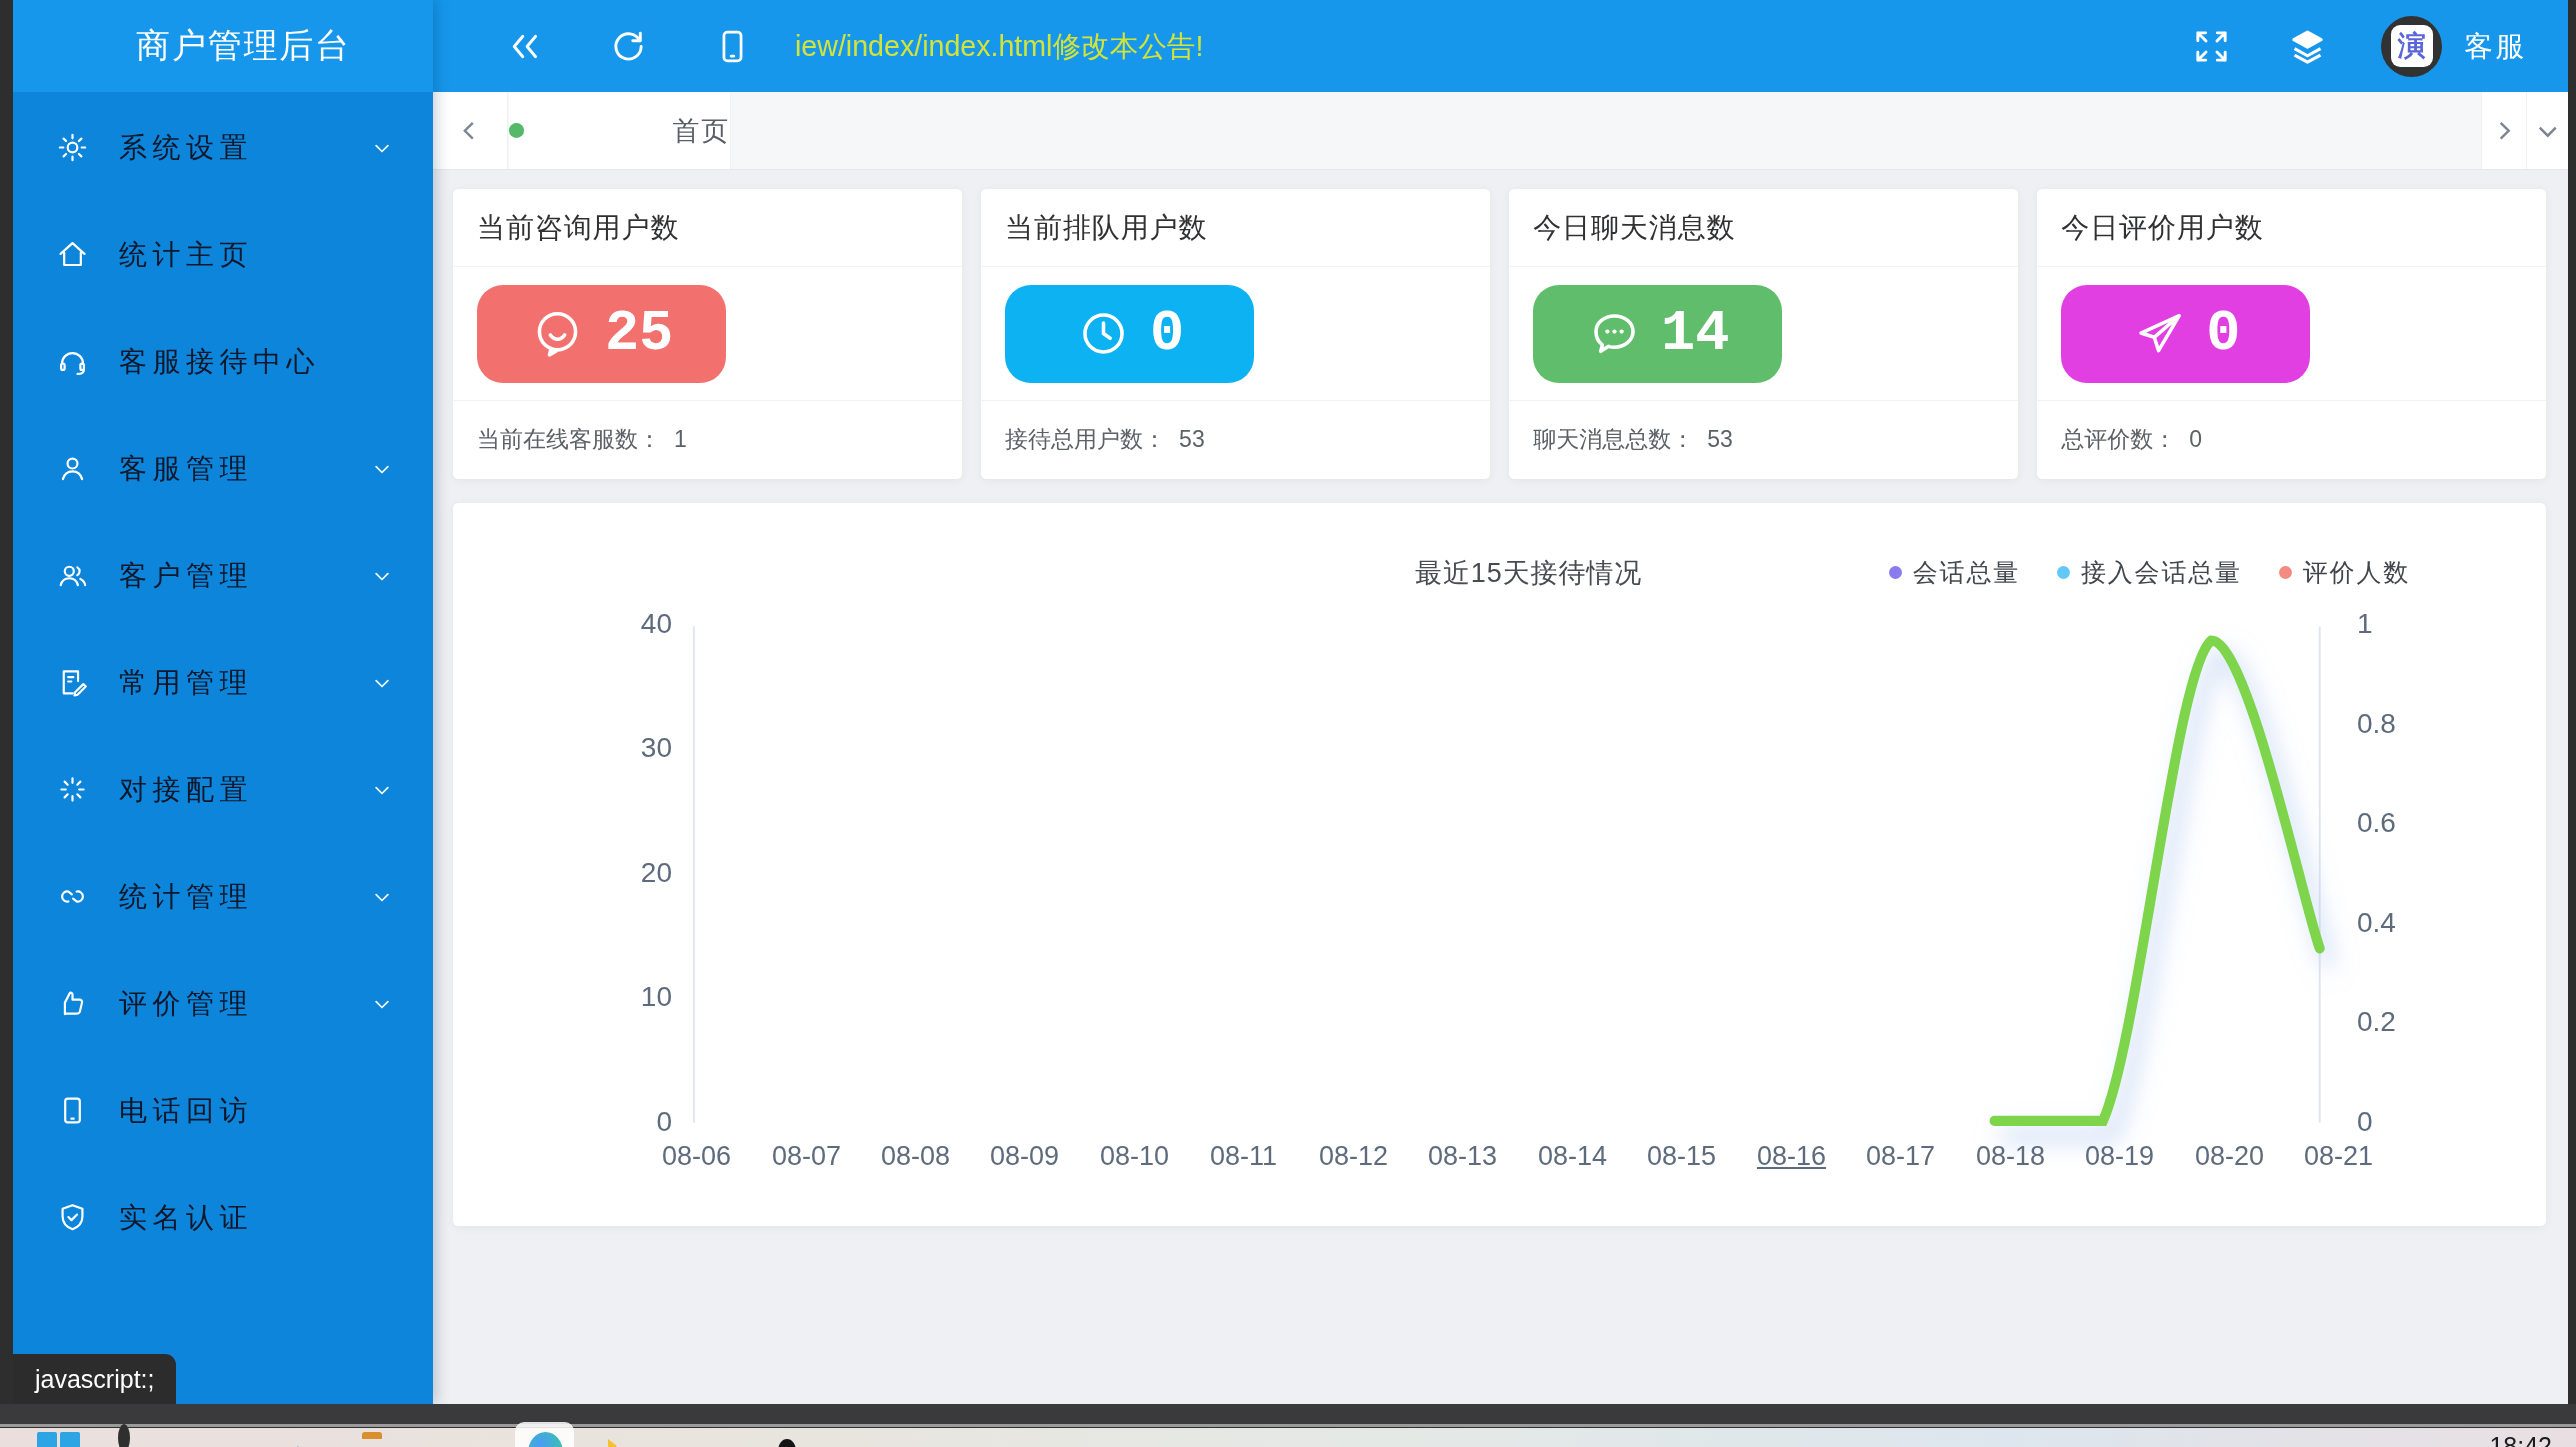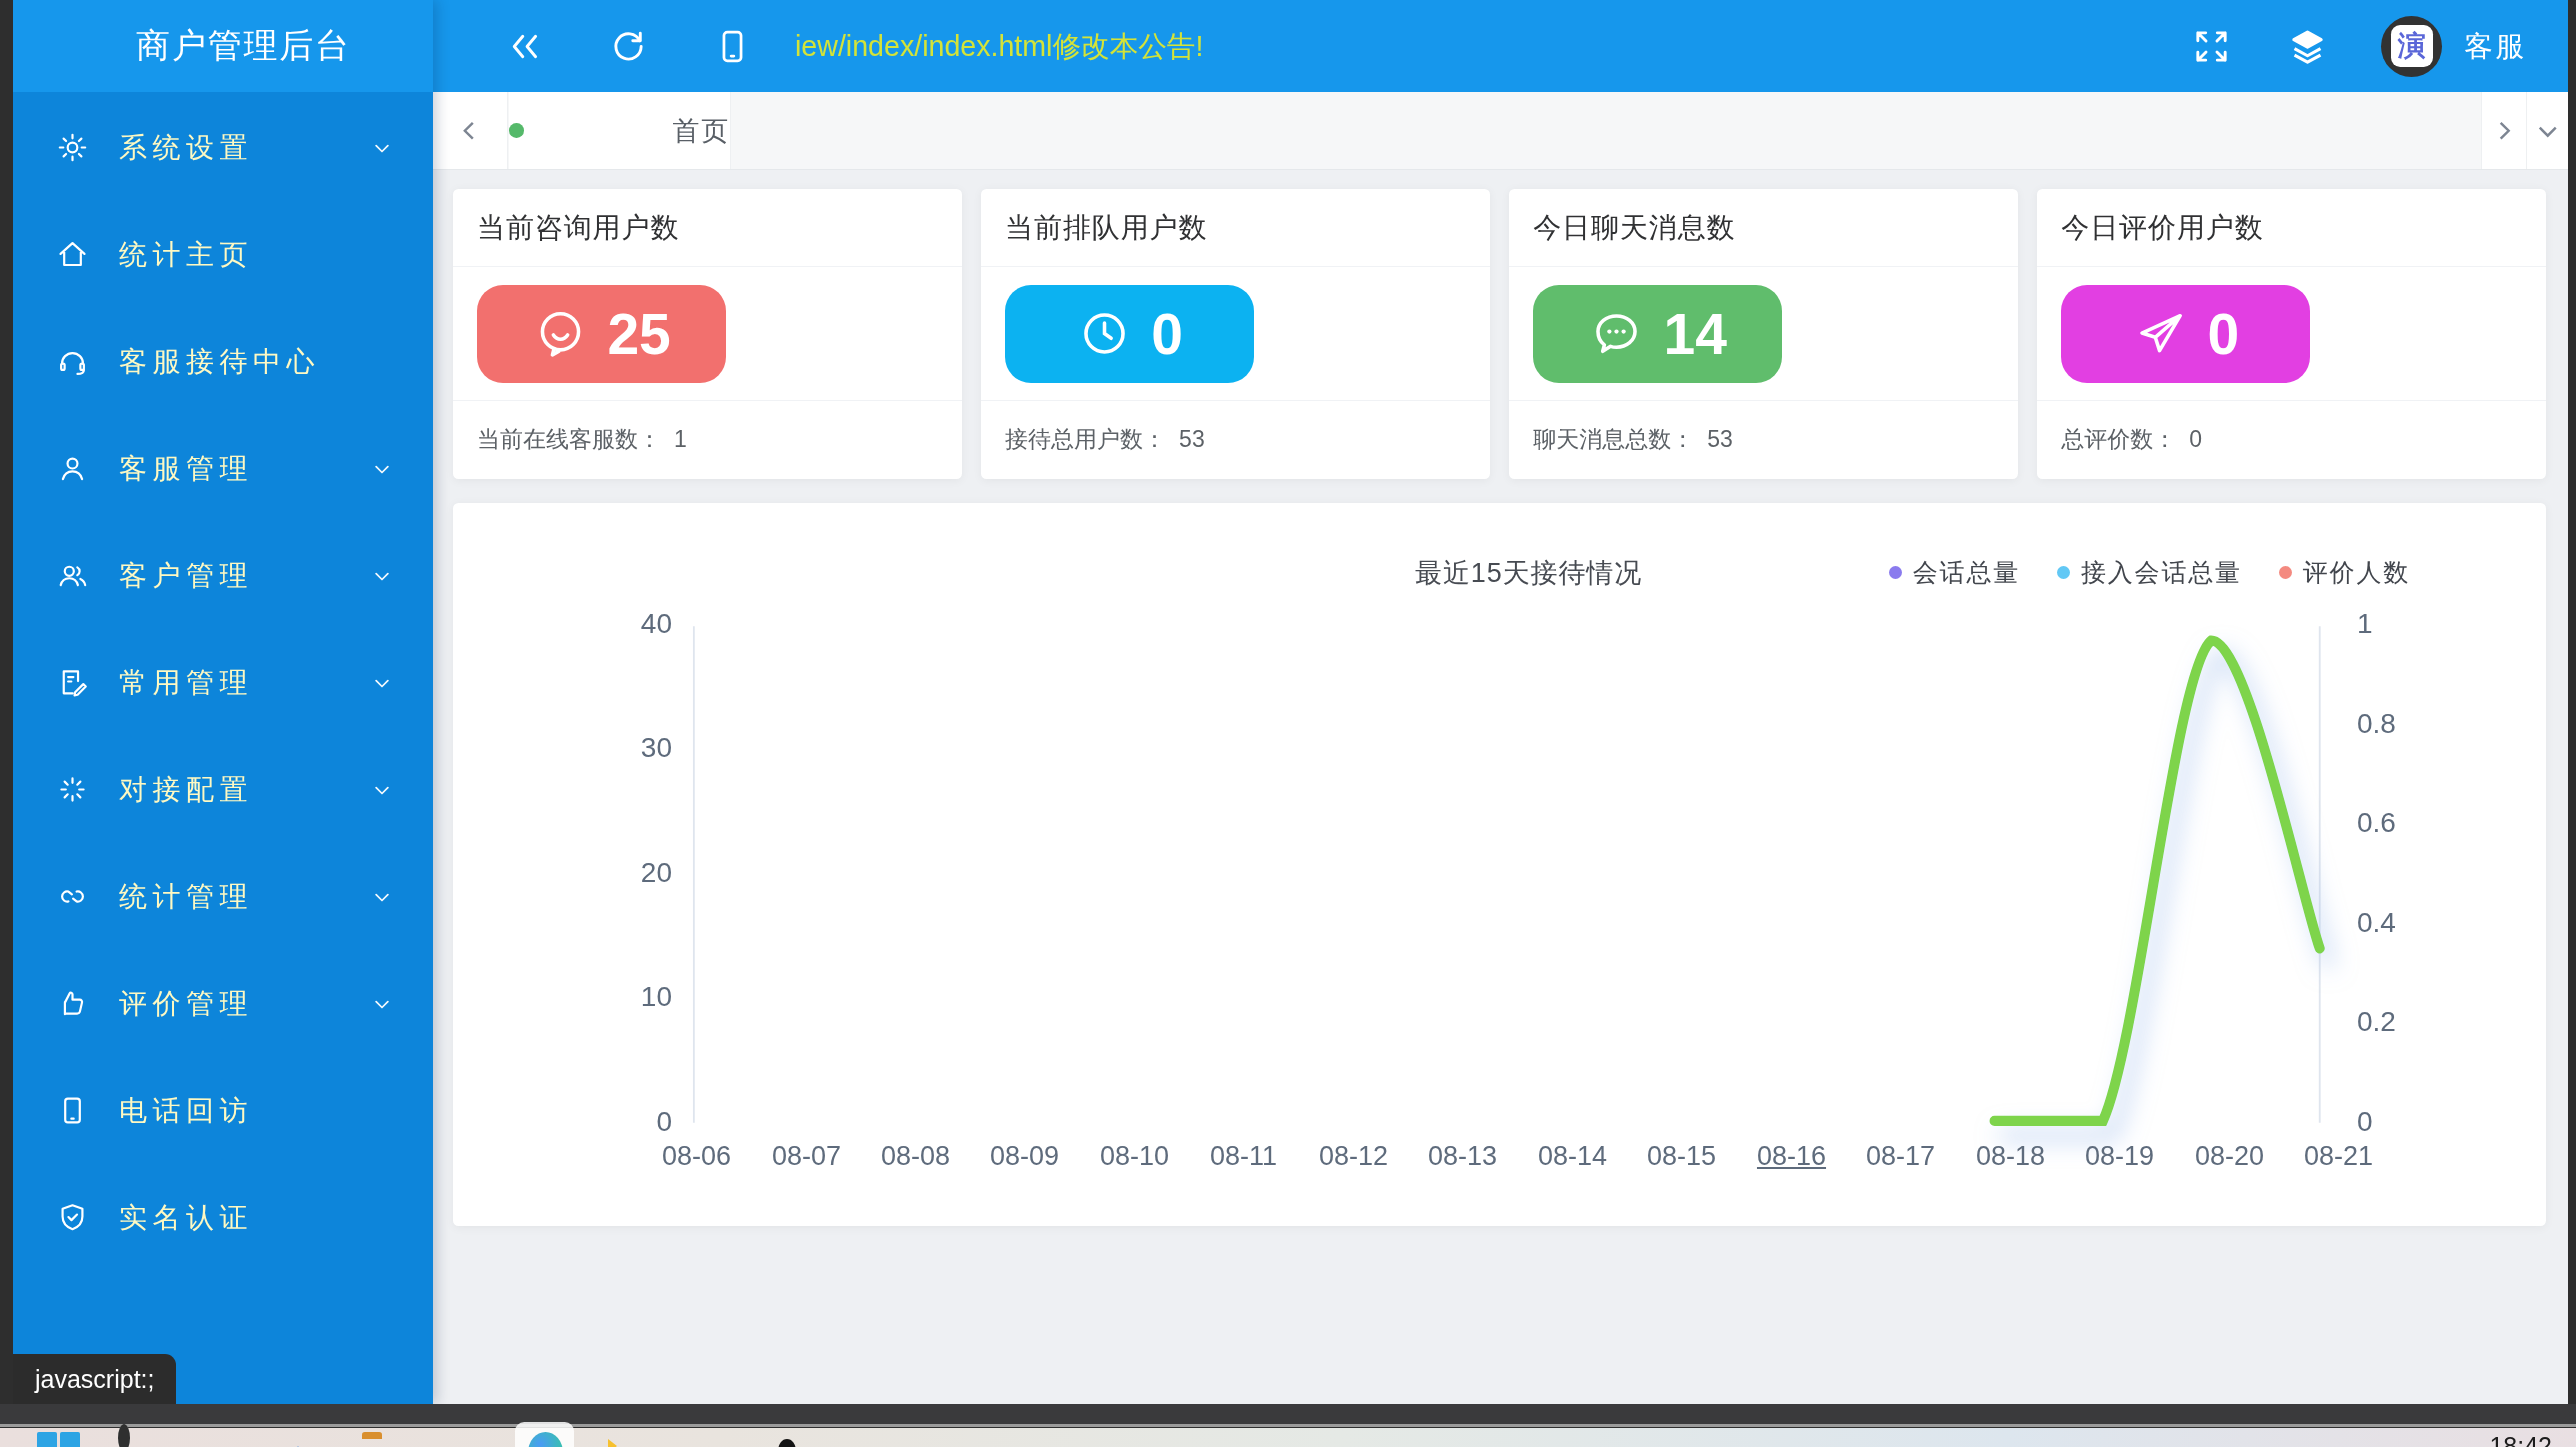--- a/index.html
+++ b/index.html
@@ -9,21 +9,21 @@
     font-family:"Liberation Sans","DejaVu Sans",sans-serif;
     -webkit-font-smoothing:antialiased;
   }
   
   .window{position:absolute;left:13px;top:0;width:2555px;height:1404px;background:#eef0f3;overflow:hidden;}
   
   .sidebar{position:absolute;left:0;top:0;width:420px;height:100%;background:#0d85da;box-shadow:3.7px 0 13px rgba(0,30,70,.22);z-index:5;}
   .sidebar-header{height:92px;background:#1697ec;display:flex;align-items:center;justify-content:center;padding-left:41px;}
   .sidebar-title{color:#fff;font-size:34px;letter-spacing:1.8px;}
   .menu{position:absolute;left:0;top:94px;right:0;}
-  .menu-item{height:107px;display:flex;align-items:center;padding-left:41px;color:#fef9c3;cursor:pointer;}
+  .menu-item{height:107px;display:flex;align-items:center;padding-left:41px;color:#0f172a;cursor:pointer;}
   .mi-icon{width:37px;height:37px;display:inline-flex;align-items:center;justify-content:center;}
   .mi-icon svg{width:35px;height:35px;}
   .mi-label{font-size:28px;margin-left:28px;letter-spacing:5.5px;}
   .mi-chevron{margin-left:auto;margin-right:37px;display:inline-flex;opacity:.95;}
   .mi-chevron svg{width:28px;height:28px;}
   
   .topbar{position:absolute;left:420px;top:0;right:0;height:92px;background:#1697ec;display:flex;align-items:center;}
   .tb-icon{display:inline-flex;align-items:center;justify-content:center;width:52px;height:52px;cursor:pointer;}
   .tb-icon svg{width:41px;height:41px;}
   .tb-collapse{margin-left:65px;}
@@ -46,21 +46,21 @@
   .tab-dd{position:absolute;right:0;top:0;width:41px;height:100%;background:#fff;border-left:1.8px solid #eef0f2;display:flex;align-items:center;justify-content:center;cursor:pointer;}
   svg.chev{width:29.5px;height:29.5px;}
   
   .content{position:absolute;left:420px;top:171px;right:0;bottom:0;background:#eef0f3;}
   .cards-row{position:absolute;left:20px;right:22px;top:18.4px;display:flex;gap:19.4px;}
   .stat-card{flex:1;height:290px;background:#fff;border-radius:5.5px;box-shadow:0 1.8px 9.2px rgba(0,0,0,.05);position:relative;}
   .sc-header{height:77px;display:flex;align-items:center;padding:0 24px;font-size:28px;color:#303133;border-bottom:1.8px solid #f0f2f5;letter-spacing:0.9px;}
   .sc-body{height:133px;display:flex;align-items:center;padding-left:24px;}
   .badge{min-width:212px;height:98px;border-radius:26px;display:flex;align-items:center;justify-content:center;color:#fff;padding:0 18.4px;}
   .badge svg{width:57px;height:57px;margin-right:18.4px;}
-  .badge-num{font-size:57px;font-weight:bold;}
+  .badge-num{font-size:57px;font-weight:bold;font-family:Liberation Mono, monospace;}
   .sc-footer{height:76px;border-top:1.8px solid #f0f2f5;display:flex;align-items:center;padding:0 24px;font-size:23px;color:#5c6166;}
   .sc-footer .fv{margin-left:13px;}
   
   .chart-card{position:absolute;left:20px;right:22px;top:332px;height:723px;background:#fff;border-radius:5.5px;box-shadow:0 1.8px 9.2px rgba(0,0,0,.05);}
   .chart-title{position:absolute;left:962px;top:52px;font-size:27px;color:#474b52;letter-spacing:0.9px;}
   .chart-legend{position:absolute;right:136px;top:53px;display:flex;gap:37px;align-items:center;}
   .legend-item{display:flex;align-items:center;cursor:pointer;}
   .legend-dot{width:13px;height:13px;border-radius:50%;display:inline-block;margin-right:11px;}
   .legend-item span{font-size:25px;color:#42464d;letter-spacing:1.8px;}
   .plot{position:absolute;left:0;top:0;width:100%;height:100%;}

